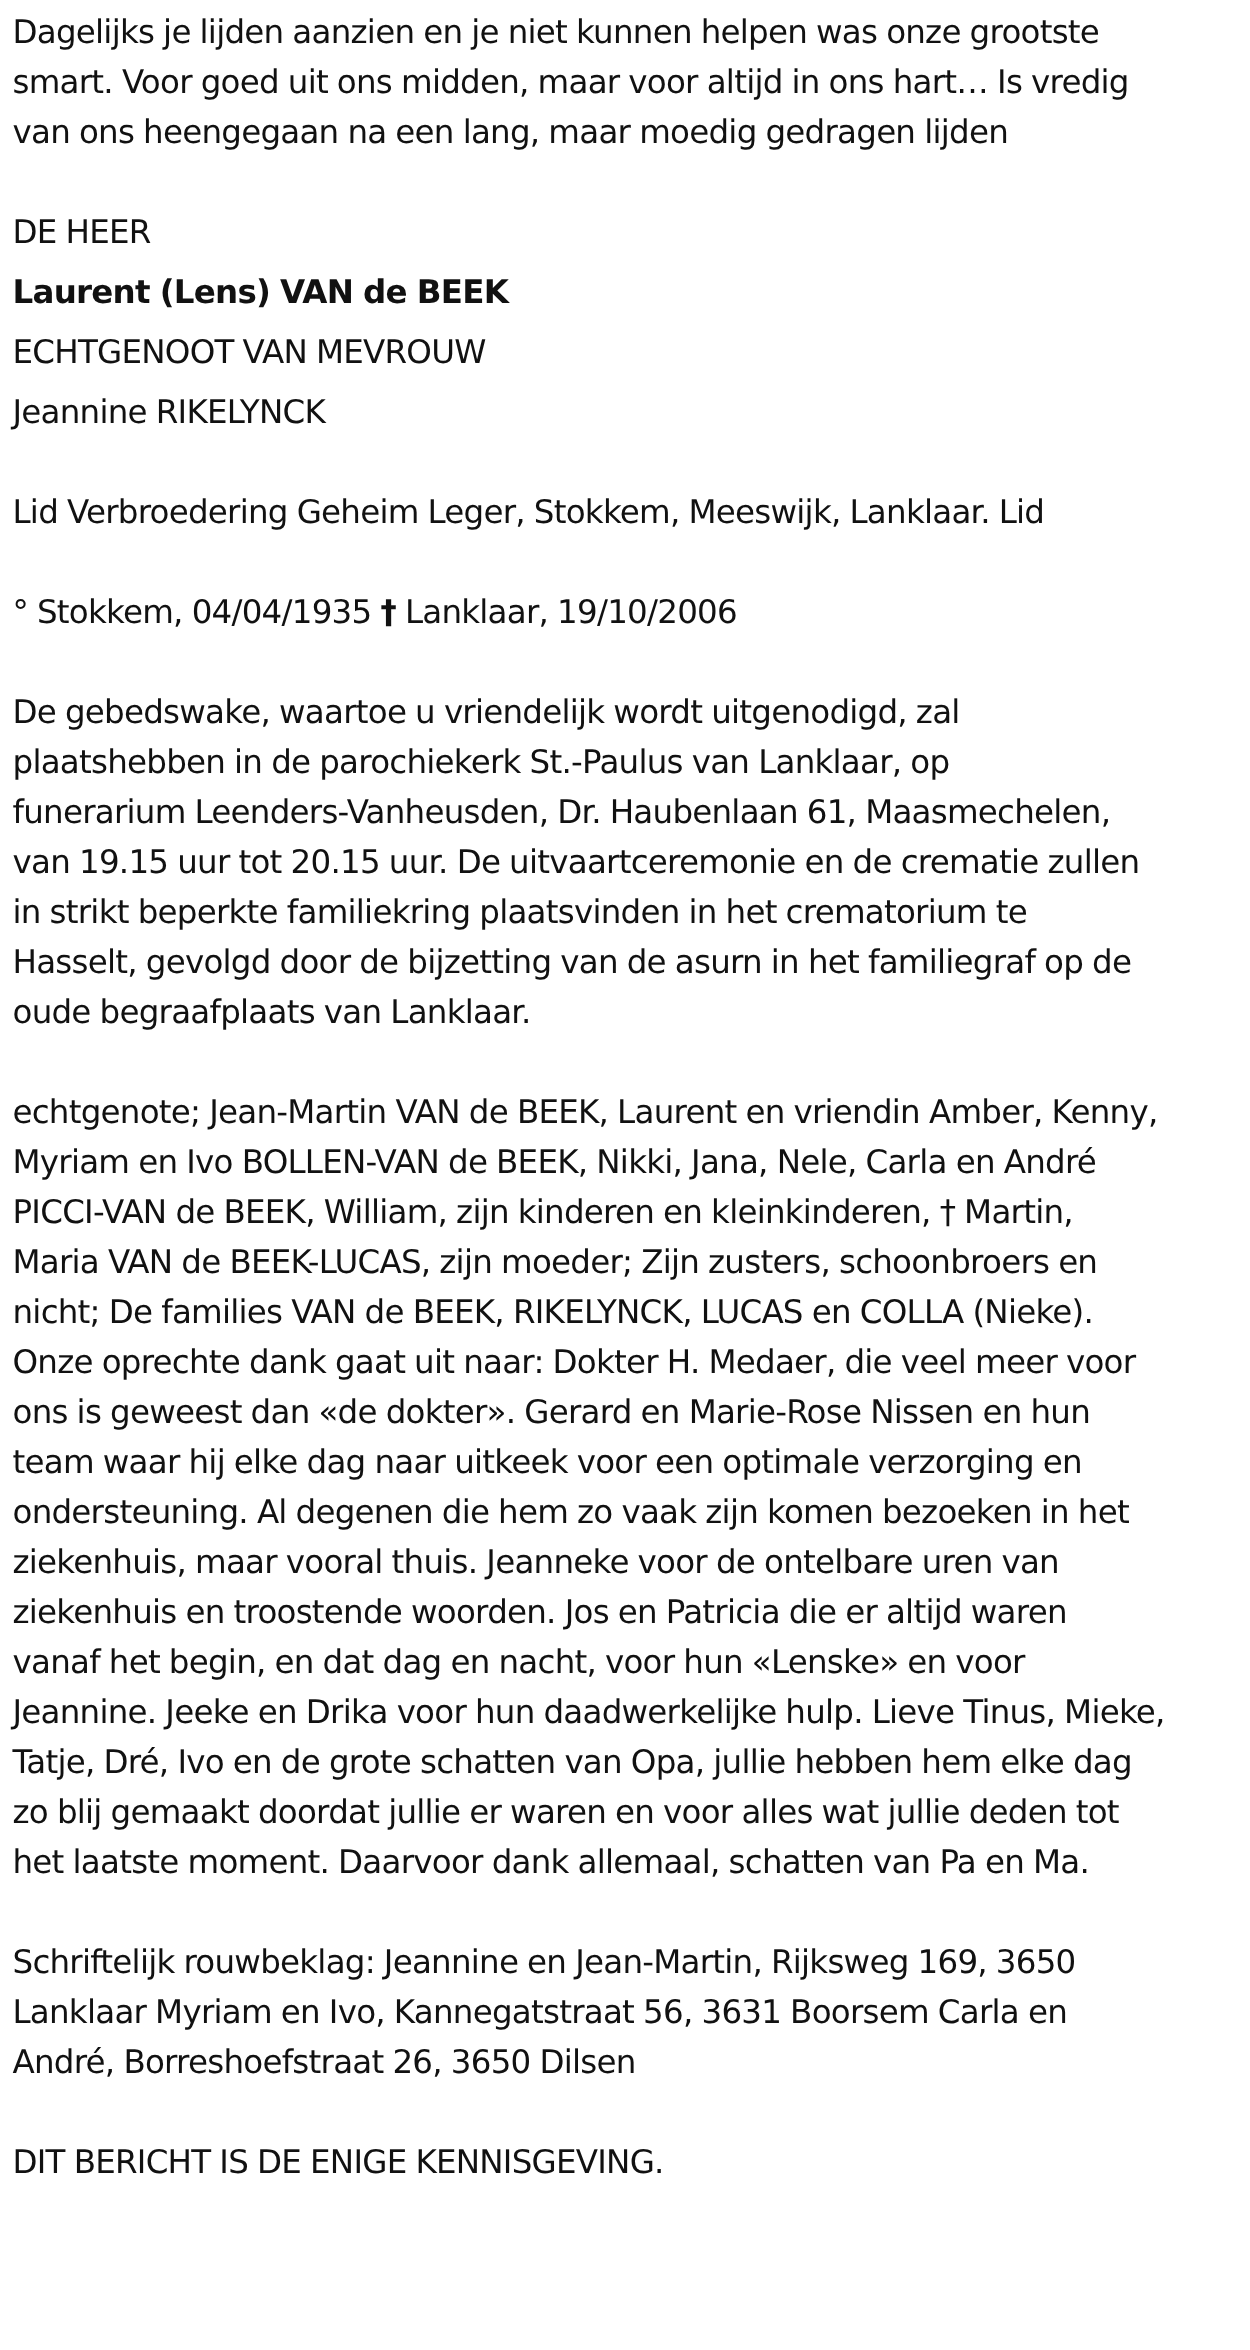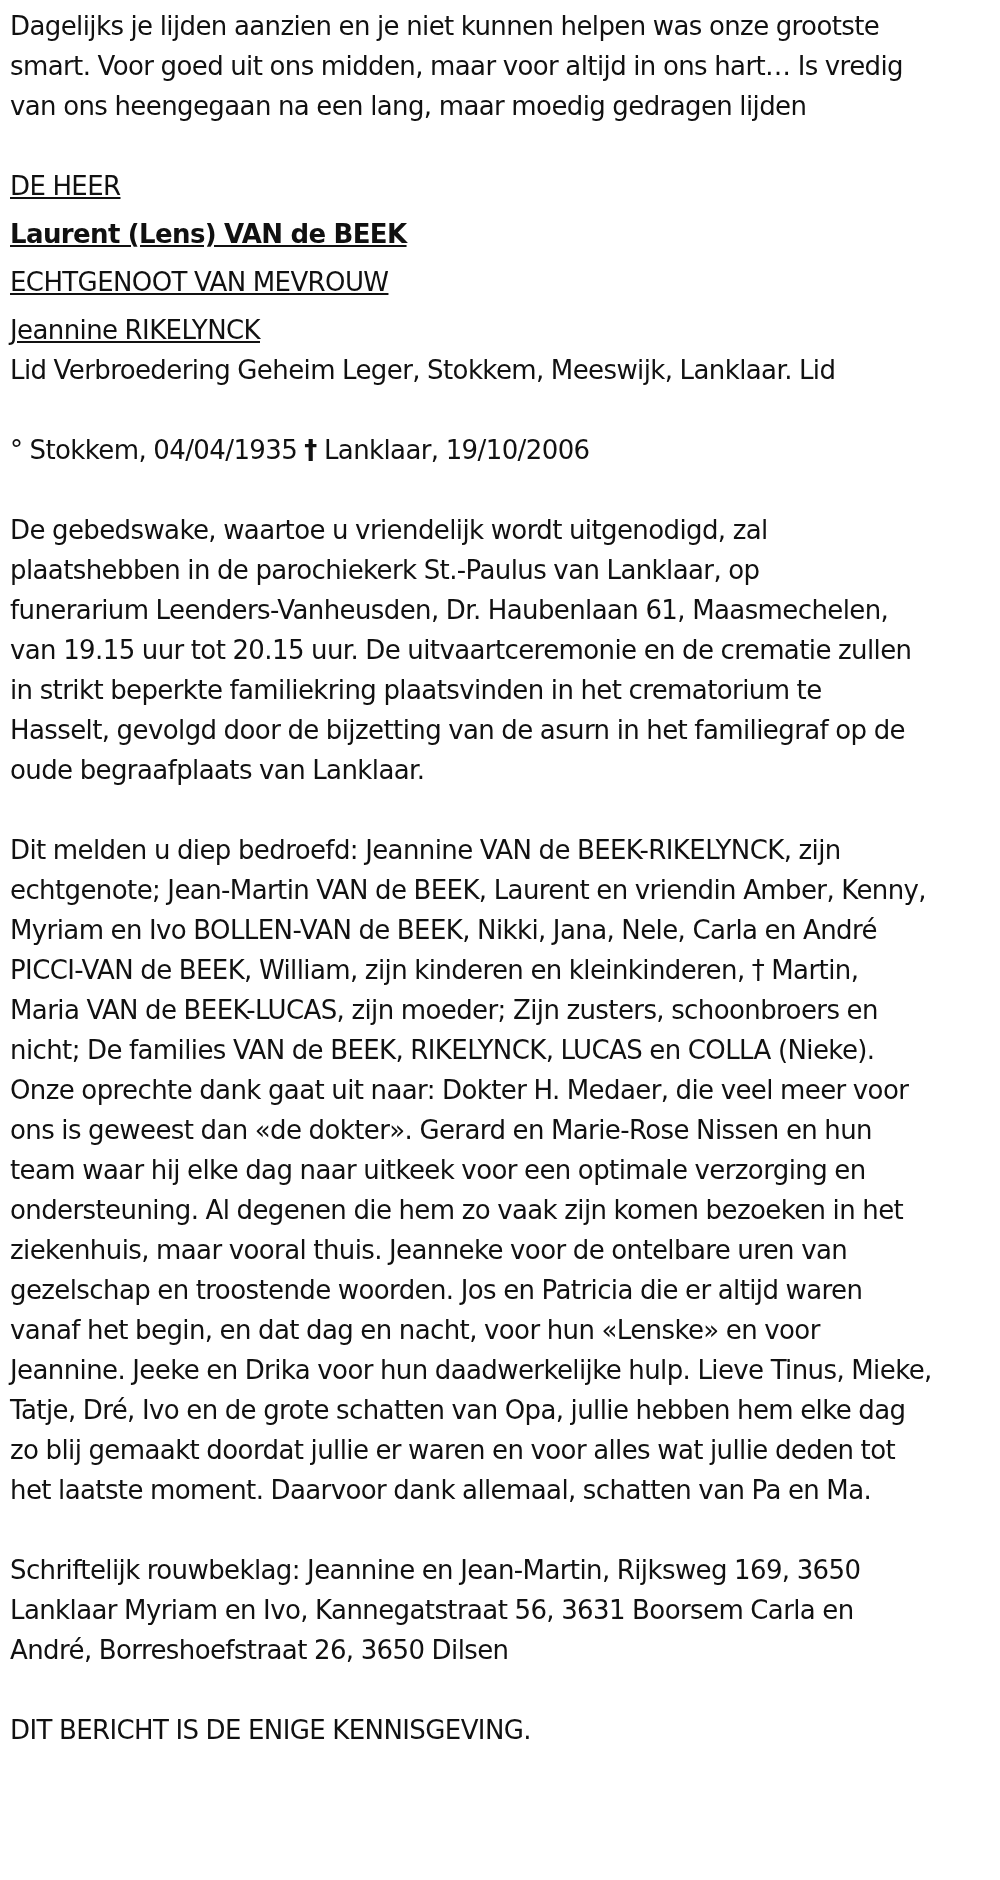--- a/index.html
+++ b/index.html
@@ -29,21 +29,21 @@
       white-space: nowrap;
     }
     .line {
       display: block;
       height: 40px;
     }
     .bold {
       font-weight: bold;
     }
     .header-block {
-      text-decoration: underline;
+      margin-bottom: 40px;
     }
     .header-block .para {
       margin-bottom: 8px;
     }
     .header-block .para:last-child {
       margin-bottom: 0;
     }
     .cross {
       font-weight: bold;
     }
@@ -80,32 +80,31 @@
     <span class="line">De gebedswake, waartoe u vriendelijk wordt uitgenodigd, zal</span>
     <span class="line">plaatshebben in de parochiekerk St.-Paulus van Lanklaar, op</span>
     <span class="line">funerarium Leenders-Vanheusden, Dr. Haubenlaan 61, Maasmechelen,</span>
     <span class="line">van 19.15 uur tot 20.15 uur. De uitvaartceremonie en de crematie zullen</span>
     <span class="line">in strikt beperkte familiekring plaatsvinden in het crematorium te</span>
     <span class="line">Hasselt, gevolgd door de bijzetting van de asurn in het familiegraf op de</span>
     <span class="line">oude begraafplaats van Lanklaar.</span>
   </p>
 
   <p class="para">
-    <span class="line">Dit melden u diep bedroefd: Jeannine VAN de BEEK-RIKELYNCK, zijn</span>
     <span class="line">echtgenote; Jean-Martin VAN de BEEK, Laurent en vriendin Amber, Kenny,</span>
     <span class="line">Myriam en Ivo BOLLEN-VAN de BEEK, Nikki, Jana, Nele, Carla en André</span>
     <span class="line">PICCI-VAN de BEEK, William, zijn kinderen en kleinkinderen, † Martin,</span>
     <span class="line">Maria VAN de BEEK-LUCAS, zijn moeder; Zijn zusters, schoonbroers en</span>
     <span class="line">nicht; De families VAN de BEEK, RIKELYNCK, LUCAS en COLLA (Nieke).</span>
     <span class="line">Onze oprechte dank gaat uit naar: Dokter H. Medaer, die veel meer voor</span>
     <span class="line">ons is geweest dan «de dokter». Gerard en Marie-Rose Nissen en hun</span>
     <span class="line">team waar hij elke dag naar uitkeek voor een optimale verzorging en</span>
     <span class="line">ondersteuning. Al degenen die hem zo vaak zijn komen bezoeken in het</span>
     <span class="line">ziekenhuis, maar vooral thuis. Jeanneke voor de ontelbare uren van</span>
-    <span class="line">gezelschap en troostende woorden. Jos en Patricia die er altijd waren</span>
+    <span class="line">ziekenhuis en troostende woorden. Jos en Patricia die er altijd waren</span>
     <span class="line">vanaf het begin, en dat dag en nacht, voor hun «Lenske» en voor</span>
     <span class="line">Jeannine. Jeeke en Drika voor hun daadwerkelijke hulp. Lieve Tinus, Mieke,</span>
     <span class="line">Tatje, Dré, Ivo en de grote schatten van Opa, jullie hebben hem elke dag</span>
     <span class="line">zo blij gemaakt doordat jullie er waren en voor alles wat jullie deden tot</span>
     <span class="line">het laatste moment. Daarvoor dank allemaal, schatten van Pa en Ma.</span>
   </p>
 
   <p class="para">
     <span class="line">Schriftelijk rouwbeklag: Jeannine en Jean-Martin, Rijksweg 169, 3650</span>
     <span class="line">Lanklaar Myriam en Ivo, Kannegatstraat 56, 3631 Boorsem Carla en</span>

